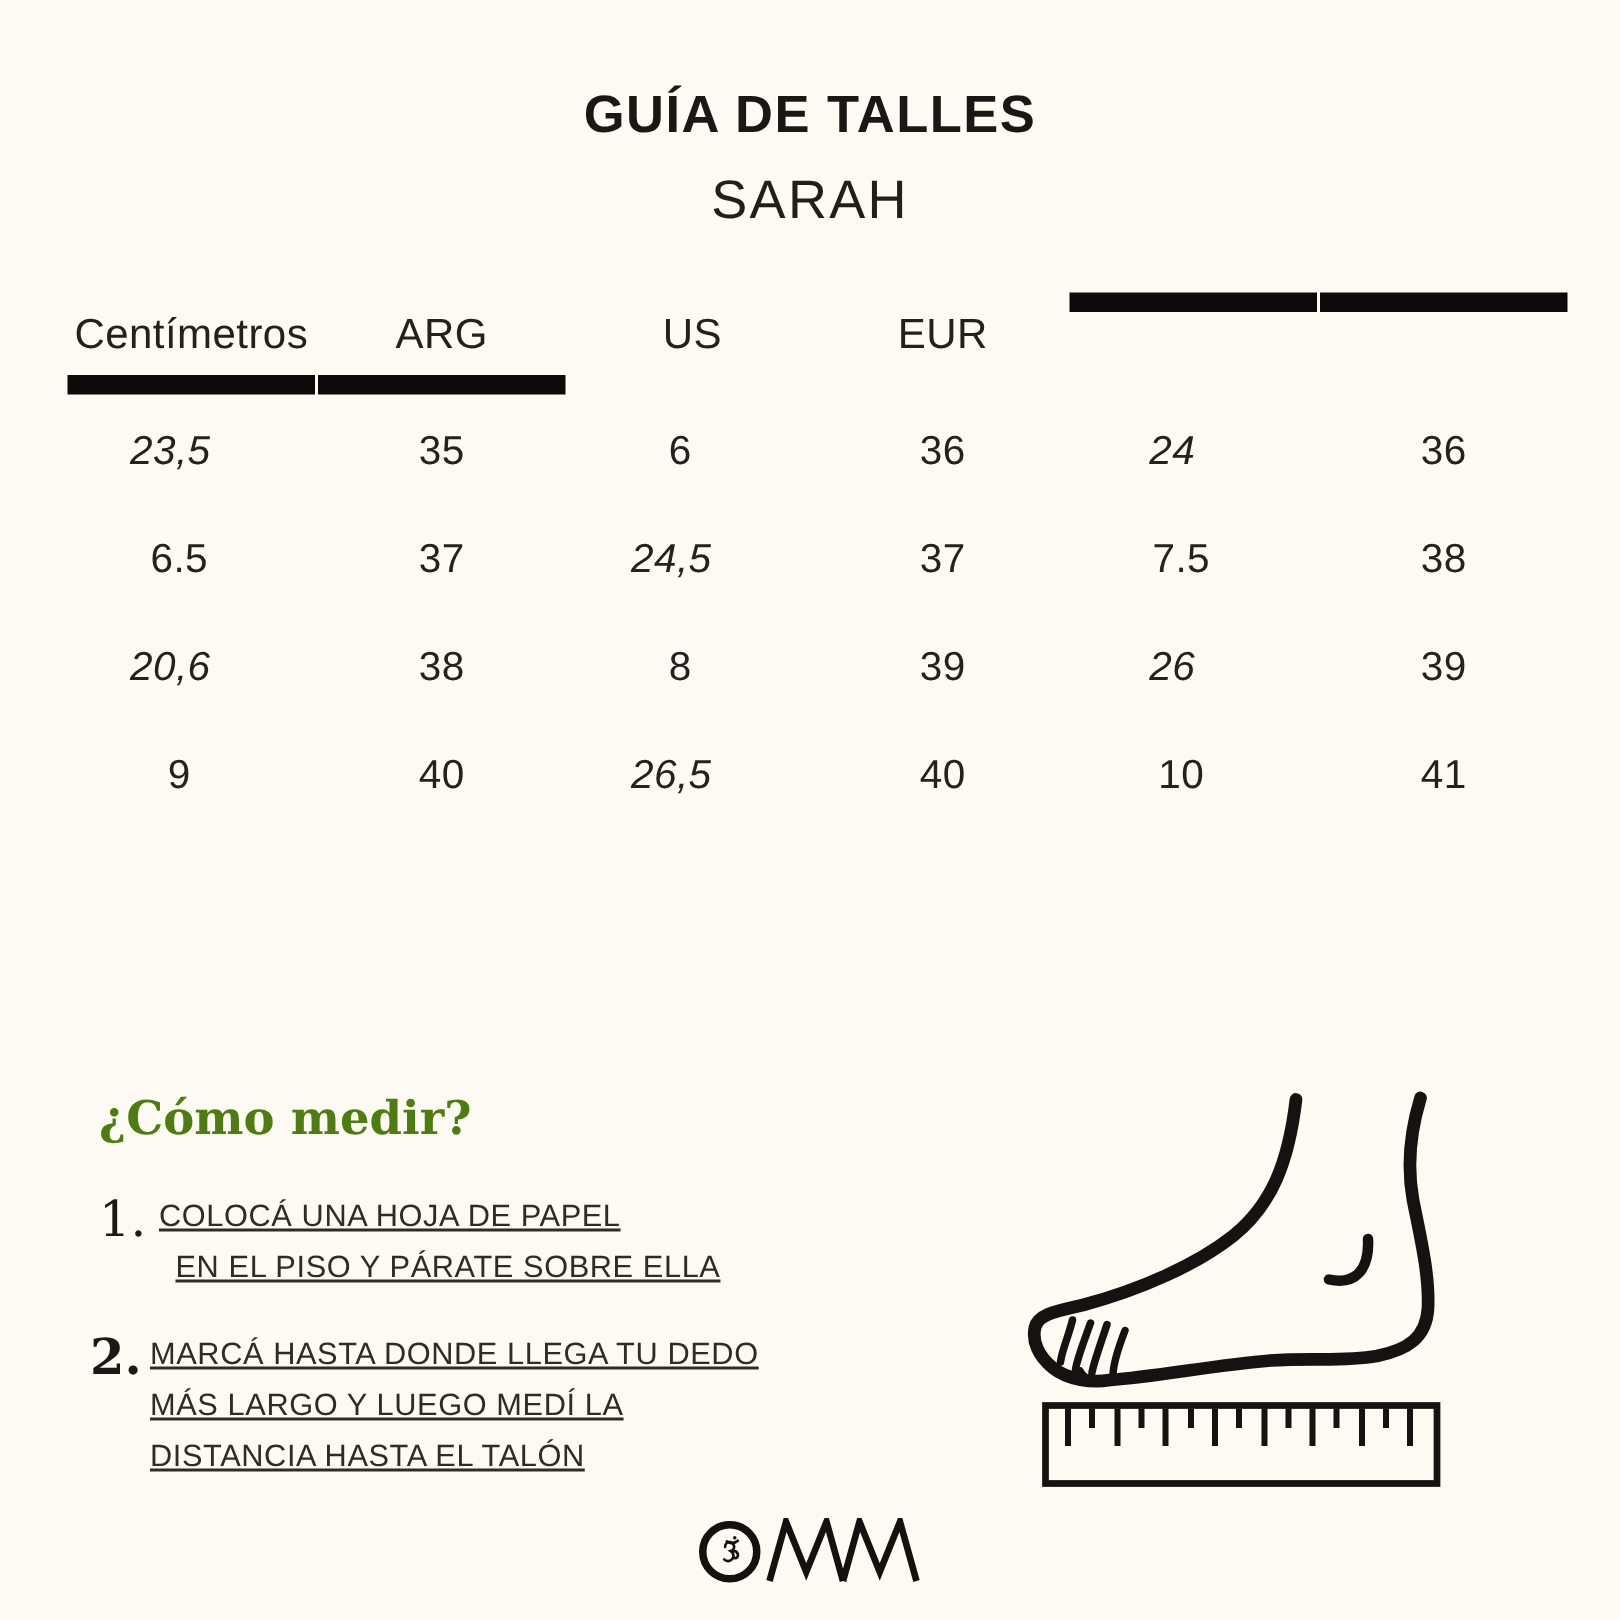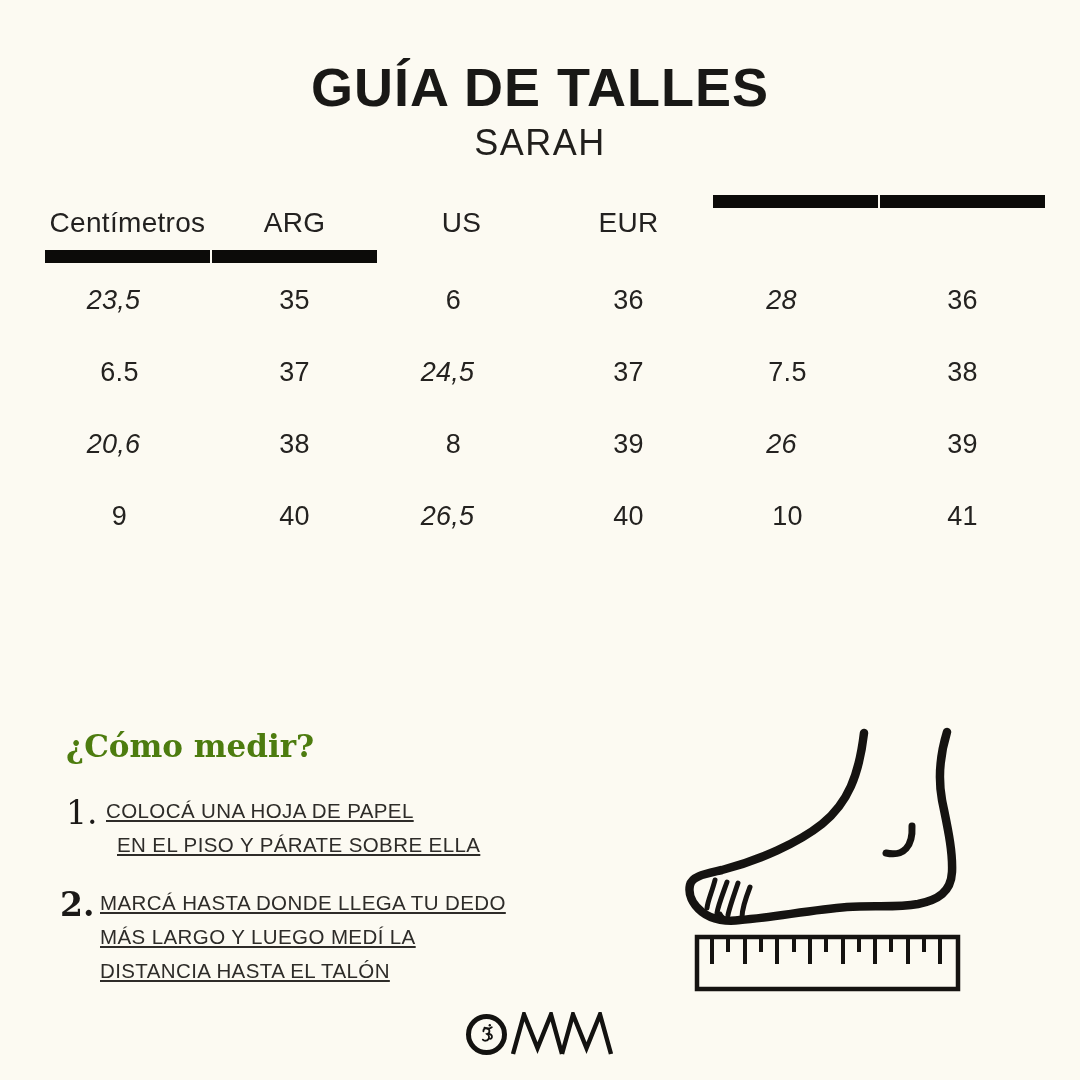--- a/index.html
+++ b/index.html
@@ -9,26 +9,26 @@
     height: 1080px;
     background: #fcfaf2;
     overflow: hidden;
     font-family: "Liberation Sans", sans-serif;
     color: #1e1c19;
   }
 
   
   .header { position: absolute; top: 58px; left: 0; width: 1080px; text-align: center; }
   .title {
-    font-size: 54px; font-weight: 800; letter-spacing: 1px;
+    font-size: 35px; font-weight: 800; letter-spacing: 1px;
     color: #191816; line-height: 1.1;
   }
   .subtitle {
     font-size: 36px; font-weight: 400; letter-spacing: 1.5px;
-    color: #211f1c; line-height: 1.1; margin-top: 6px;
+    color: #211f1c; line-height: 1.1; margin-top: 16px;
   }
 
   
   .size-table {
     position: absolute; left: 45px; top: 195px; width: 1000px;
     display: grid; grid-template-columns: repeat(6, 1fr);
     column-gap: 2px;
   }
   .col-header {
     height: 55px; display: flex; align-items: center; justify-content: center;
@@ -104,21 +104,21 @@
     <div class="row-spacer"></div>
     <div class="row-spacer"></div>
     <div class="row-spacer"></div>
     <div class="row-spacer"></div>
 
     <div class="cell c0">23,5</div>
     <div class="cell c1">35</div>
     <div class="cell c2">6</div>
     <div class="cell c3">36</div>
 
-    <div class="cell c0">28</div>
+    <div class="cell c0">24</div>
     <div class="cell c1">36</div>
     <div class="cell c2">6.5</div>
     <div class="cell c3">37</div>
 
     <div class="cell c0">24,5</div>
     <div class="cell c1">37</div>
     <div class="cell c2">7.5</div>
     <div class="cell c3">38</div>
 
     <div class="cell c0">20,6</div>

